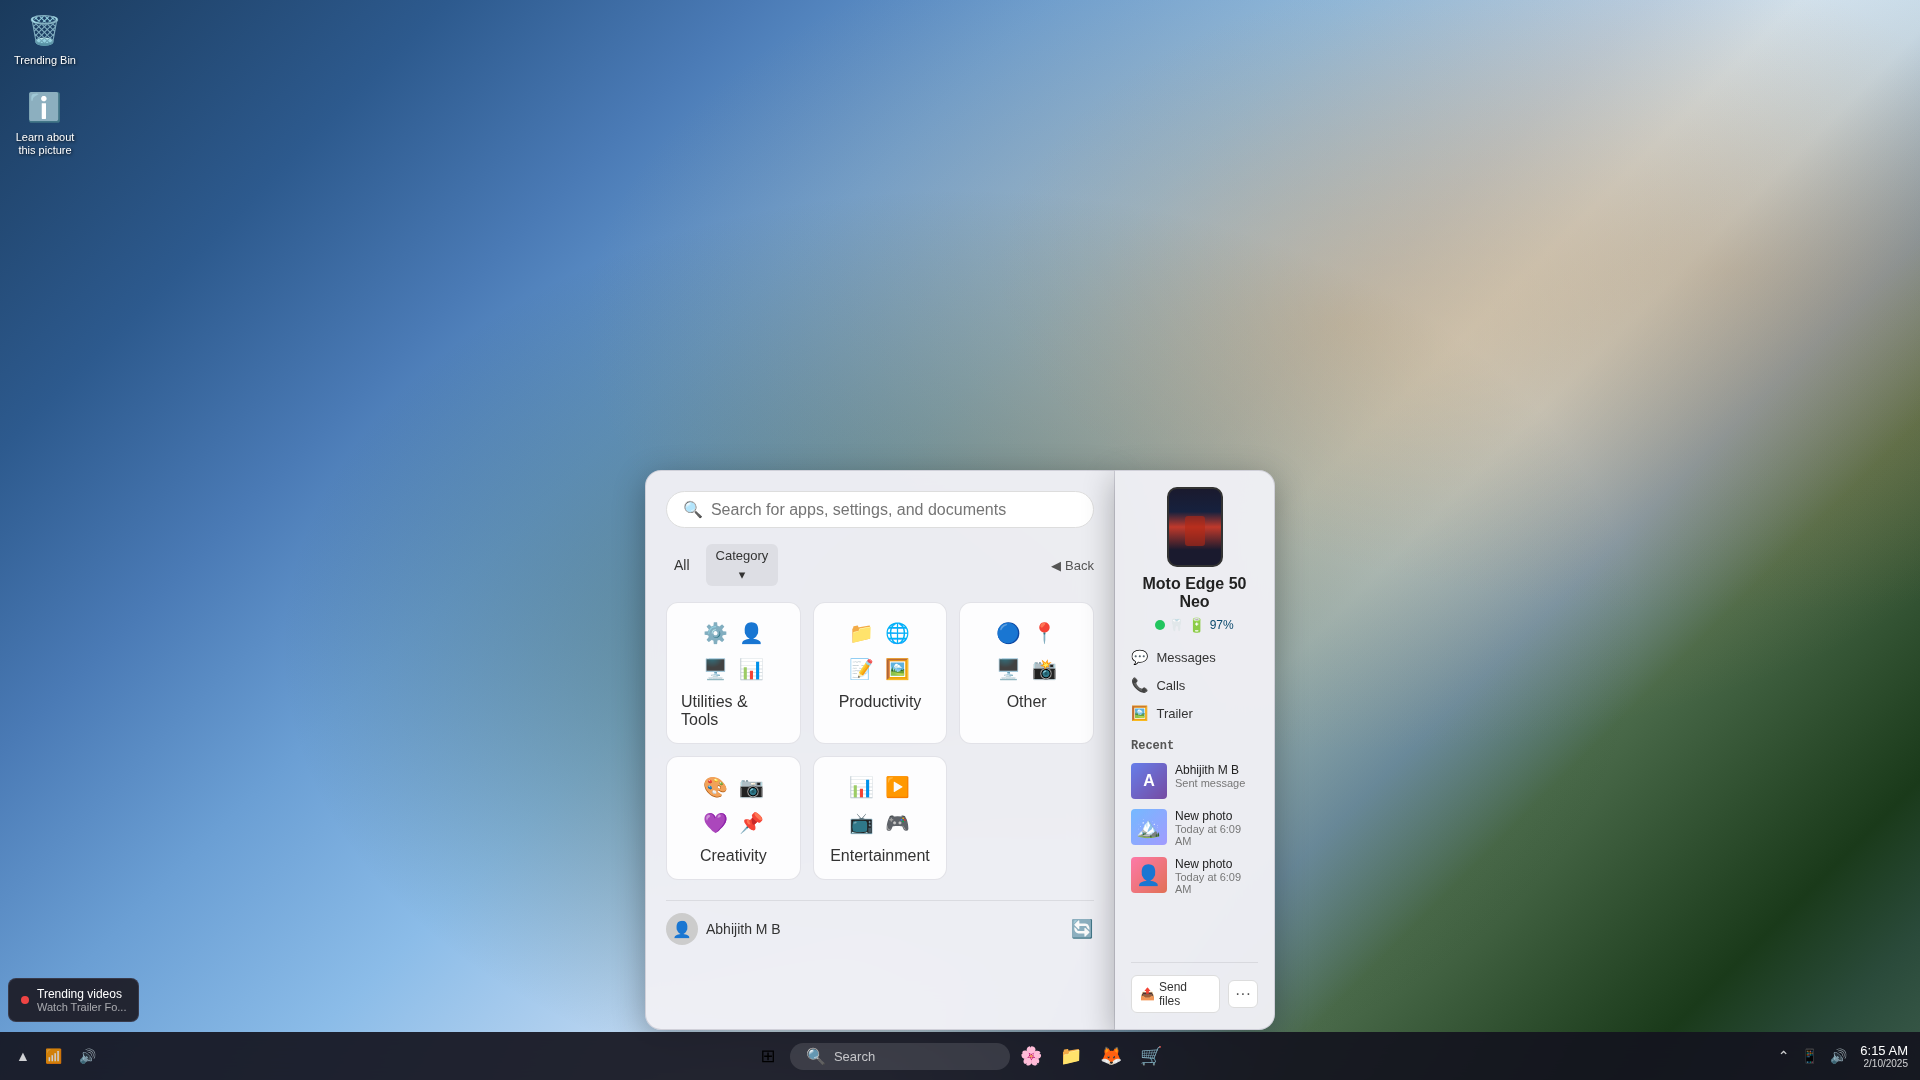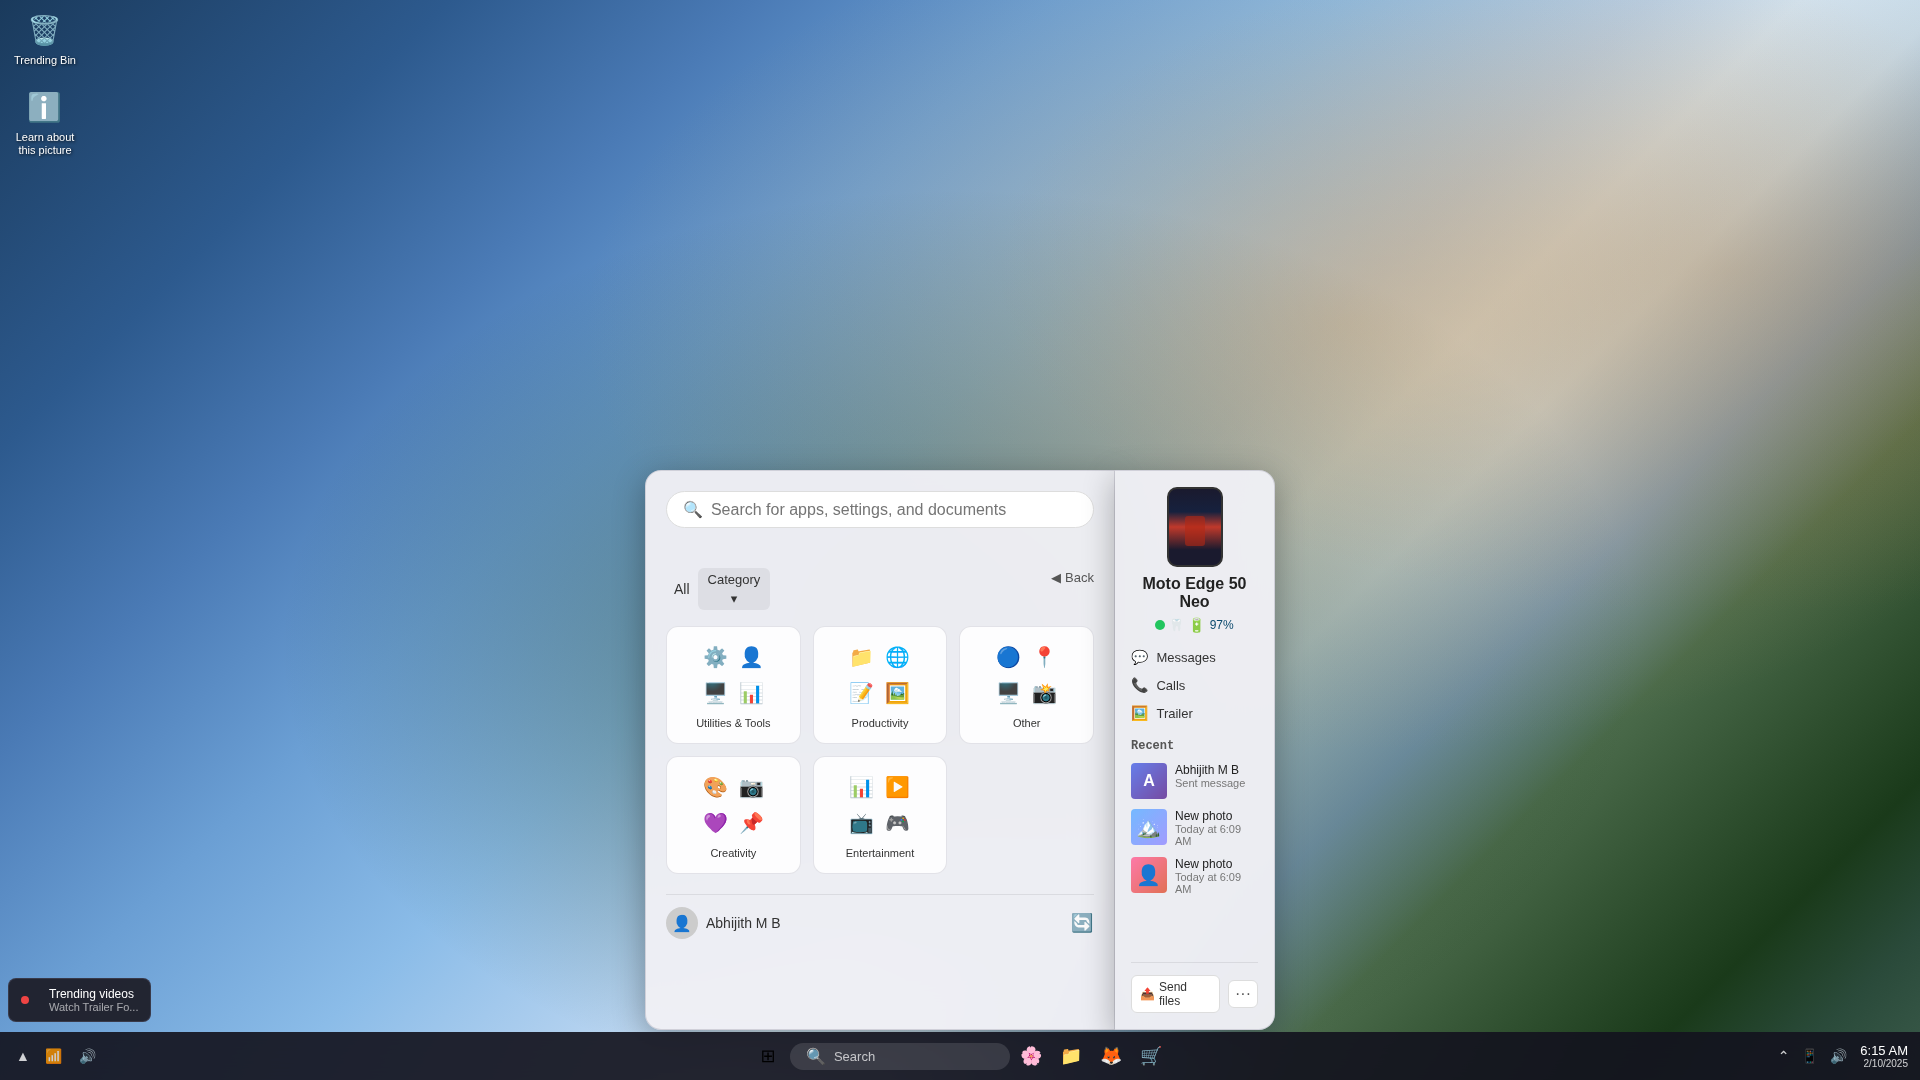--- a/index.html
+++ b/index.html
@@ -146,21 +146,21 @@
     
     .filter-row {
       display: flex;
       align-items: center;
       justify-content: space-between;
       margin-bottom: 16px;
     }
     .filter-left {
       display: flex;
       align-items: center;
-      margin-top: 24px;
+      gap: 8px;
     }
     .filter-all {
       font-size: 14px;
       color: #333;
       font-weight: 500;
       cursor: pointer;
       padding: 4px 8px;
     }
     .filter-category {
       display: flex;
@@ -210,21 +210,21 @@
     }
     .app-icon-item {
       width: 32px;
       height: 32px;
       display: flex;
       align-items: center;
       justify-content: center;
       font-size: 20px;
     }
     .category-label {
-      font-size: 11px;
+      font-size: 16px;
       color: #333;
       font-weight: 400;
     }
 
     
     .user-row {
       display: flex;
       align-items: center;
       justify-content: space-between;
       margin-top: 20px;
@@ -496,21 +496,21 @@
     .trending-notif {
       position: absolute;
       bottom: 58px;
       left: 8px;
       background: rgba(30,30,40,0.95);
       border: 1px solid rgba(80,80,100,0.5);
       border-radius: 8px;
       padding: 8px 12px;
       display: flex;
       align-items: center;
-      gap: 20px;
+      gap: 8px;
       max-width: 200px;
     }
     .notif-dot {
       width: 8px;
       height: 8px;
       background: #ef4444;
       border-radius: 50%;
       flex-shrink: 0;
     }
     .notif-text-main {

